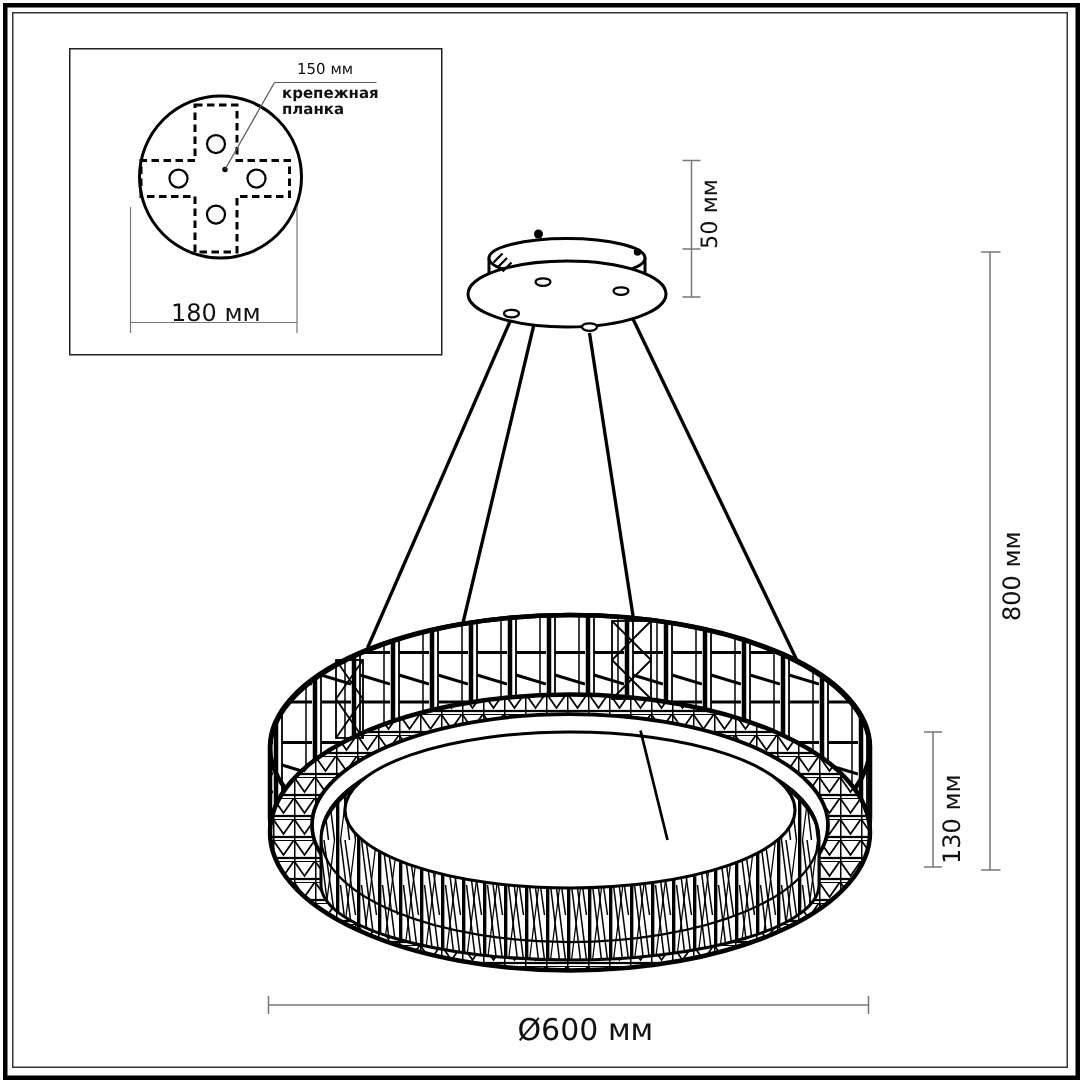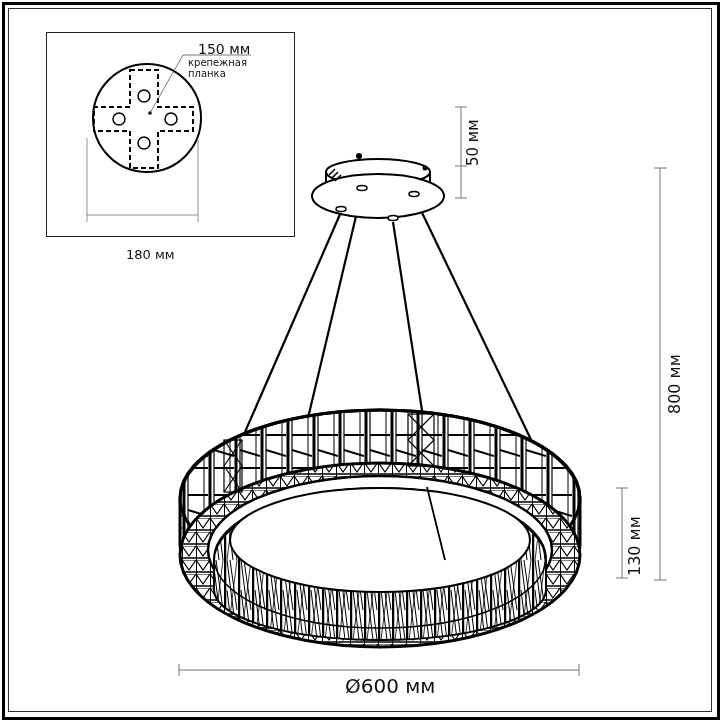--- a/index.html
+++ b/index.html
@@ -35,26 +35,26 @@
     <circle cx="150" cy="113" r="1.8" fill="#000"></circle>
 
     <line x1="150" y1="113" x2="183" y2="55" stroke="#555" stroke-width="0.8"></line>
     <line x1="183" y1="55" x2="251" y2="55" stroke="#555" stroke-width="0.8"></line>
 
     <line x1="87" y1="138" x2="87" y2="222" stroke="#777" stroke-width="0.8"></line>
     <line x1="198" y1="138" x2="198" y2="222" stroke="#777" stroke-width="0.8"></line>
     <line x1="87" y1="215" x2="198" y2="215" stroke="#777" stroke-width="0.8"></line>
   </g>
 </svg>
-<div class="lbl" style="left:198px; top:41px; font-size:14px;">150 мм</div>
-<div class="lbl" style="left:188px; top:57px; font-size:10px; line-height:11px;">
+<div class="lbl" style="left:198px; top:41px; font-size:10px;">150 мм</div>
+<div class="lbl" style="left:188px; top:57px; font-size:10px; line-height:11px;font-weight:bold;">
   <div style="text-align:center;">крепежная</div>
   <div style="">планка</div>
 </div>
-<div class="lbl" style="left:126px; top:199px; font-size:13px;margin-top:48px;">180 мм</div>
+<div class="lbl" style="left:114px; top:199px; font-size:16px;">180 мм</div>
 
 <svg width="720" height="720">
   <defs>
     <pattern id="crystalTop" width="26" height="60" patternUnits="userSpaceOnUse">
       <rect width="26" height="60" fill="#fff"></rect>
       <line x1="2" y1="0" x2="2" y2="60" stroke="#000" stroke-width="3"></line>
       <line x1="6" y1="0" x2="6" y2="60" stroke="#000" stroke-width="1.2"></line>
       <line x1="6" y1="15" x2="26" y2="15" stroke="#000" stroke-width="2"></line>
       <line x1="6" y1="30" x2="26" y2="36" stroke="#000" stroke-width="2"></line>
       <line x1="6" y1="48" x2="26" y2="48" stroke="#000" stroke-width="2"></line>

